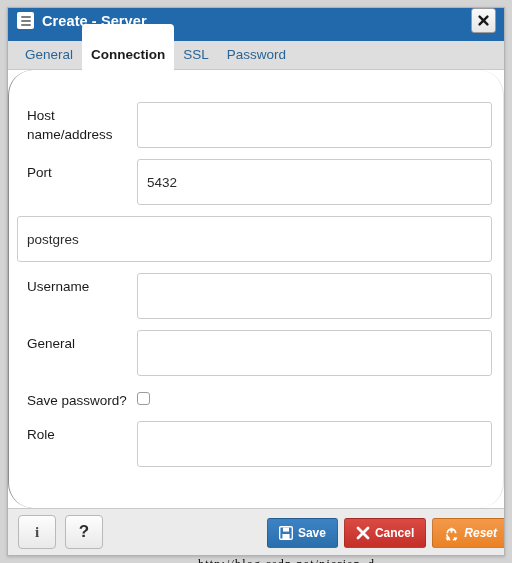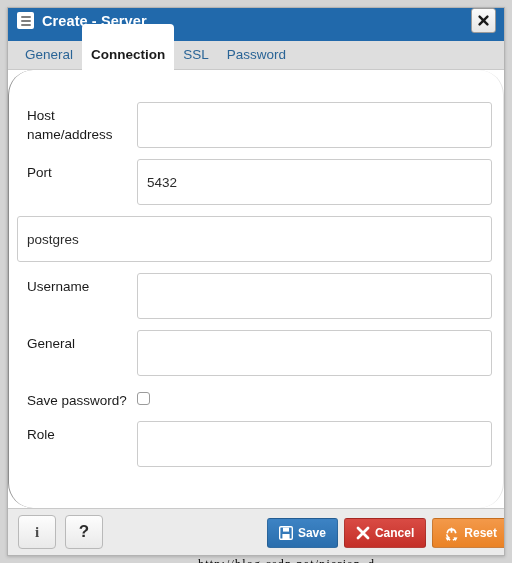--- a/index.html
+++ b/index.html
@@ -215,21 +215,21 @@
     padding: 0 11px;
     color: #ffffff;
     font-size: 12px;
     font-weight: bold;
     cursor: pointer;
     box-sizing: border-box;
     white-space: nowrap;
   }
   .act-save   { background: linear-gradient(#3d83c4, #2a6ead); }
   .act-cancel { background: linear-gradient(#d94b44, #c42f28); }
-  .act-reset  { background: linear-gradient(#f3994a, #ea8225); }
+  .act-reset  { background: linear-gradient(#f3994a, #ea8225); font-style: italic; }
   .act-btn svg { display: block; flex: 0 0 auto; }
 
   
   .watermark {
     position: absolute;
     left: 198px;
     top: 557px;
     font-family: "Liberation Serif", serif;
     font-size: 12px;
     color: #000000;

